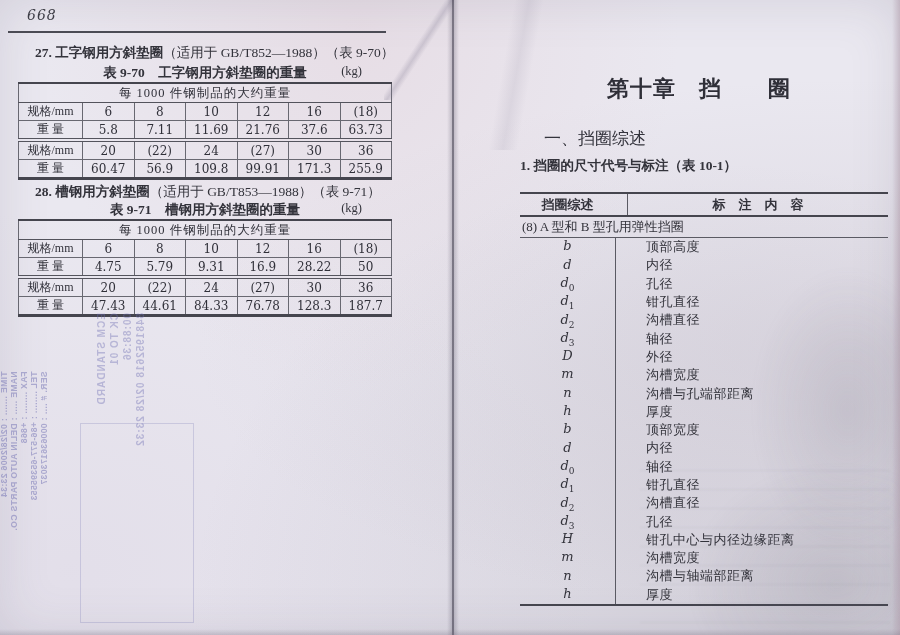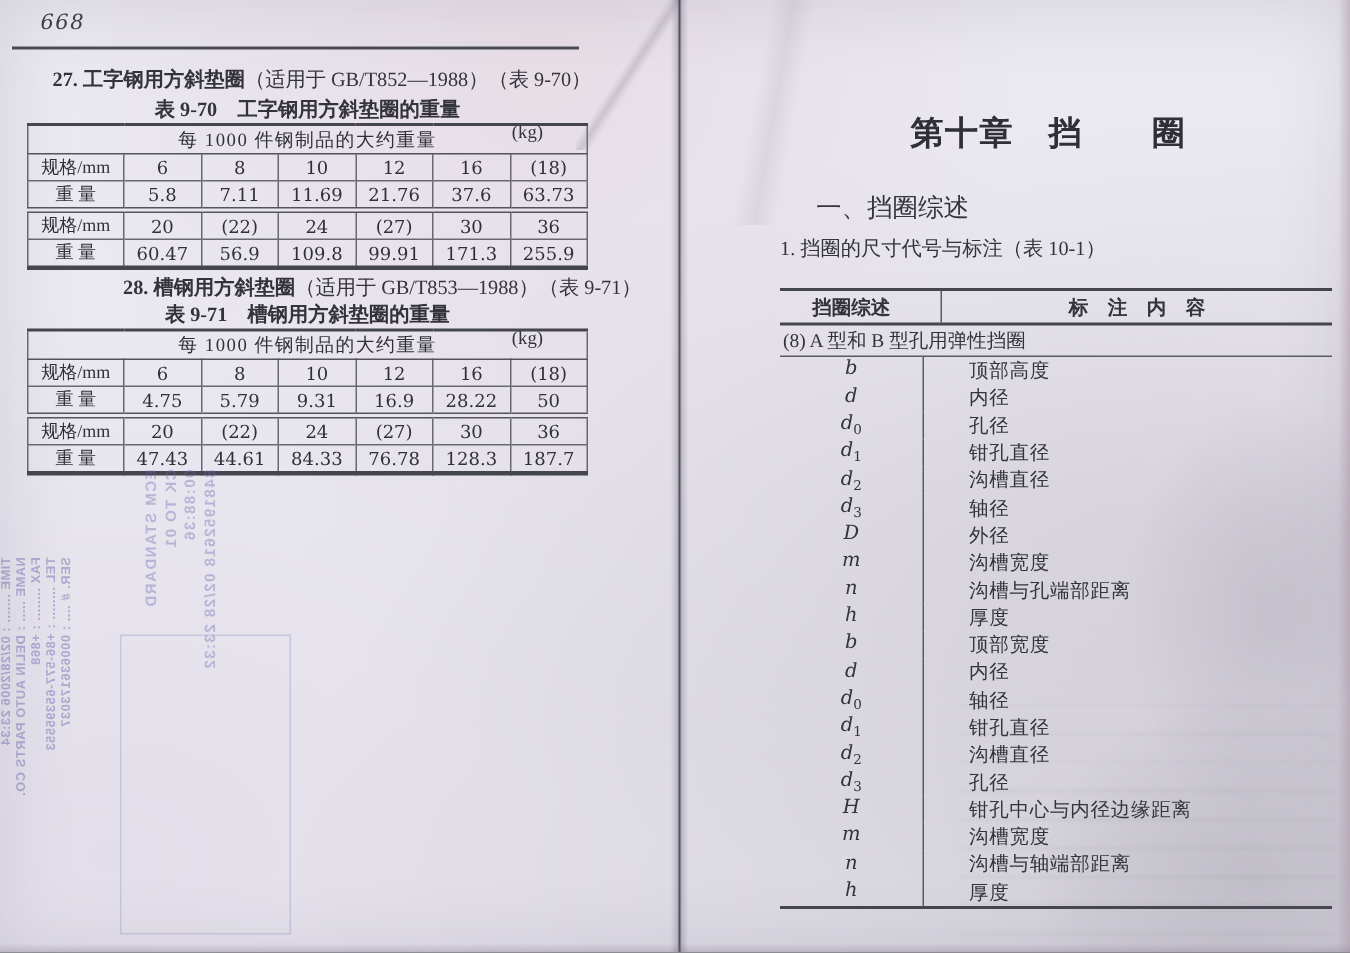--- a/index.html
+++ b/index.html
@@ -21,45 +21,45 @@
   
   .lp-pagenum { position:absolute; left:27px; top:7px; font-family:"DejaVu Serif",serif;
     font-style:italic; font-size:14px; color:#3d3d46; letter-spacing:1px; }
   .lp-running { position:absolute; left:14px; top:9px; width:372px; text-align:center;
     font-size:13.5px; font-weight:bold; color:#38383f; }
   .lp-rule { position:absolute; left:8px; top:31px; width:378px; height:2px; background:#4b4b54; }
 
   .sec-heading { position:absolute; left:35px; font-size:13.5px; white-space:nowrap; }
   .sec-heading .bold { font-weight:bold; }
   .sec-27 { top:44px; }
-  .sec-28 { top:183px;margin-left:47px; }
+  .sec-28 { top:183px; }
 
   .lp-cap { position:absolute; left:18px; width:374px; text-align:center;
     font-size:13.5px; font-weight:bold; }
-  .lp-cap .unit { position:absolute; right:30px; top:17px; font-weight:normal; font-size:12.5px; }
+  .lp-cap .unit { position:absolute; right:30px; top:0; font-weight:normal; font-size:12.5px; }
   .cap-1 { top:64px; }
   .cap-2 { top:201px; }
 
   table.lt { position:absolute; left:18px; width:374px; border-collapse:collapse;
     table-layout:fixed; font-size:12px; font-family:"DejaVu Serif",serif;
     border-top:2px solid #45454e; border-bottom:3px solid #45454e; }
   .lt-1 { top:82px; }
   .lt-2 { top:219px; }
   table.lt td { border:1px solid #686871; text-align:center; padding:0; height:16px;
     color:#303039; overflow:hidden; }
   table.lt tr.note-row td { height:18px; border-bottom:1px solid #53535c;
     font-family:"Liberation Serif",serif; letter-spacing:1px; font-size:12.5px; }
   table.lt tr.dbl td { border-top:4px double #54545d; }
   table.lt td.lab { font-family:"Liberation Serif",serif; letter-spacing:0; }
 
   
   .rp-title { position:absolute; left:64px; top:74px; width:366px; text-align:center;
     font-size:22px; font-weight:bold; letter-spacing:1px; color:#2f2f38; }
   .rp-sec { position:absolute; left:92px; top:127px; font-size:17px; color:#34343d; }
-  .rp-item { position:absolute; left:68px; top:157px; font-size:13.5px; font-weight:normal; }
+  .rp-item { position:absolute; left:68px; top:157px; font-size:13.5px; font-weight:bold; }
   .rp-cap { position:absolute; left:66px; top:175px; width:370px; text-align:center;
     font-size:13.5px; font-weight:bold; }
 
   .rt { position:absolute; left:68px; top:192px; width:368px;
     border-top:2px solid #45454e; border-bottom:2px solid #45454e; font-size:13px; }
   .rt-header { display:flex; height:21px; border-bottom:2px solid #45454e; font-weight:bold; }
   .rt-hcode { width:95px; text-align:center; line-height:21px; }
   .rt-hdesc { flex:1; border-left:1px solid #5a5a63; text-align:center; line-height:21px;margin-left:12px; }
   .rt-gh { height:20px; line-height:20px; padding-left:2px; font-size:13px;
     border-bottom:1px solid #5a5a63; }

